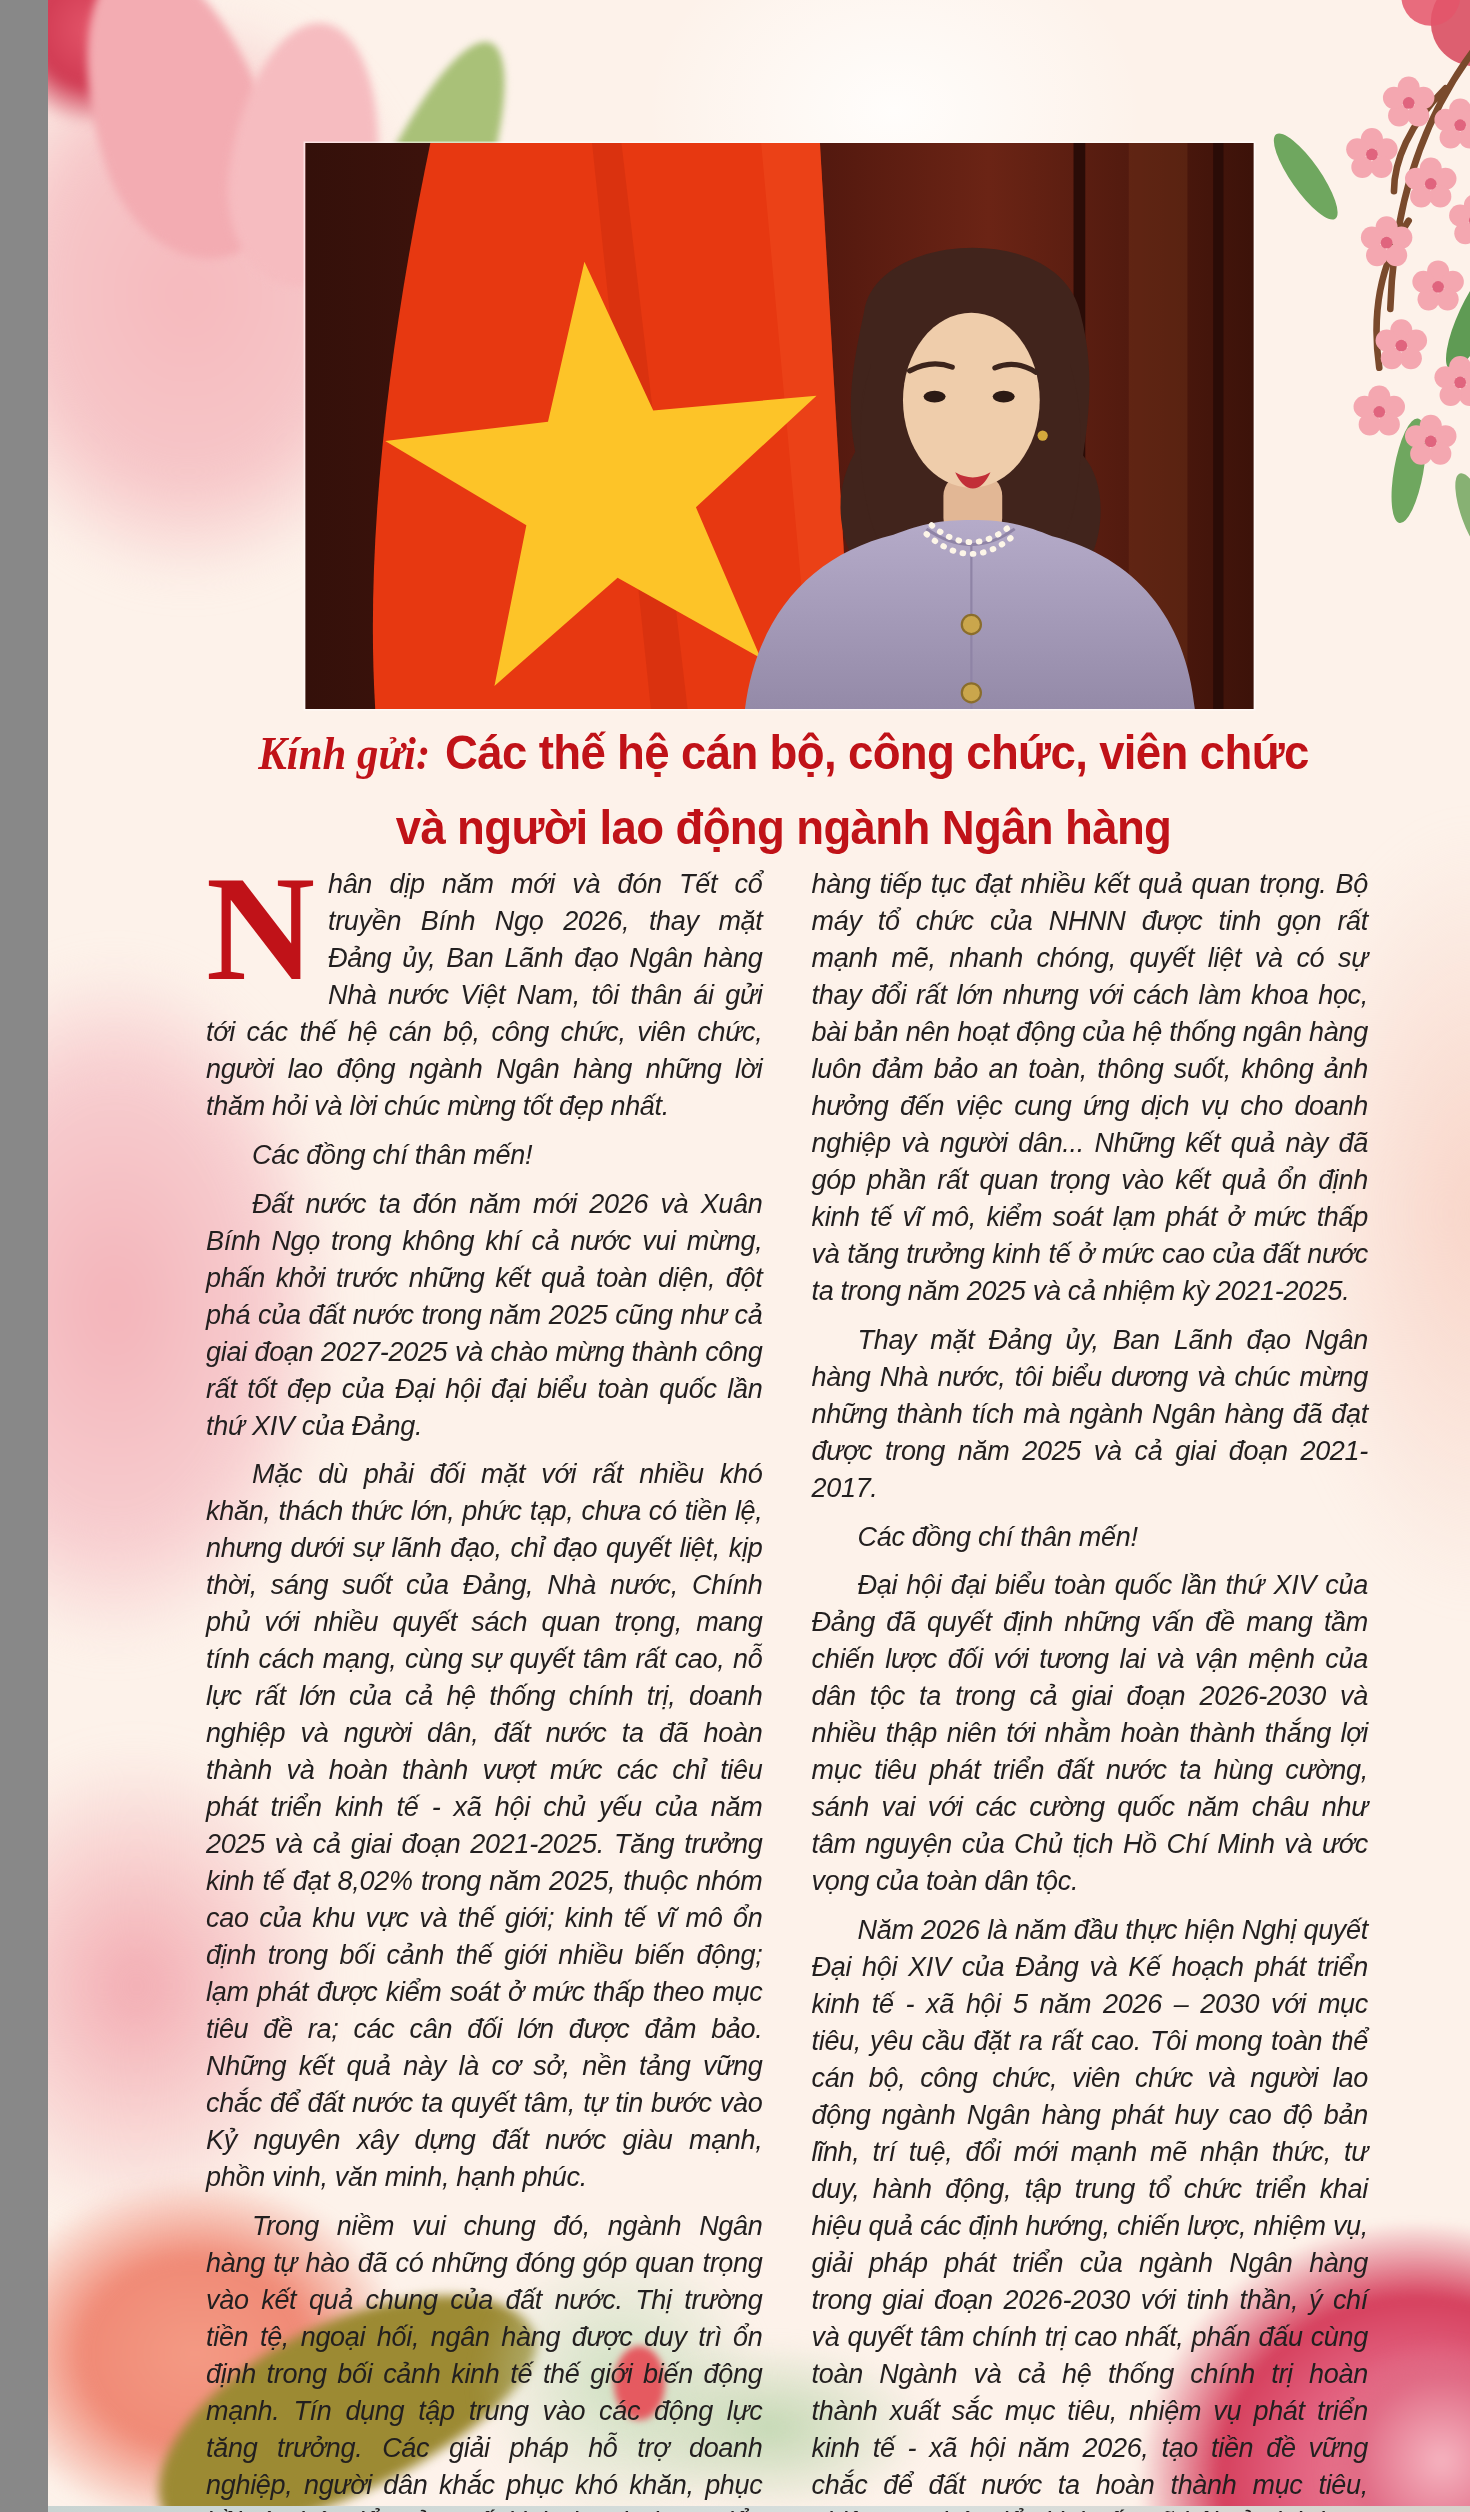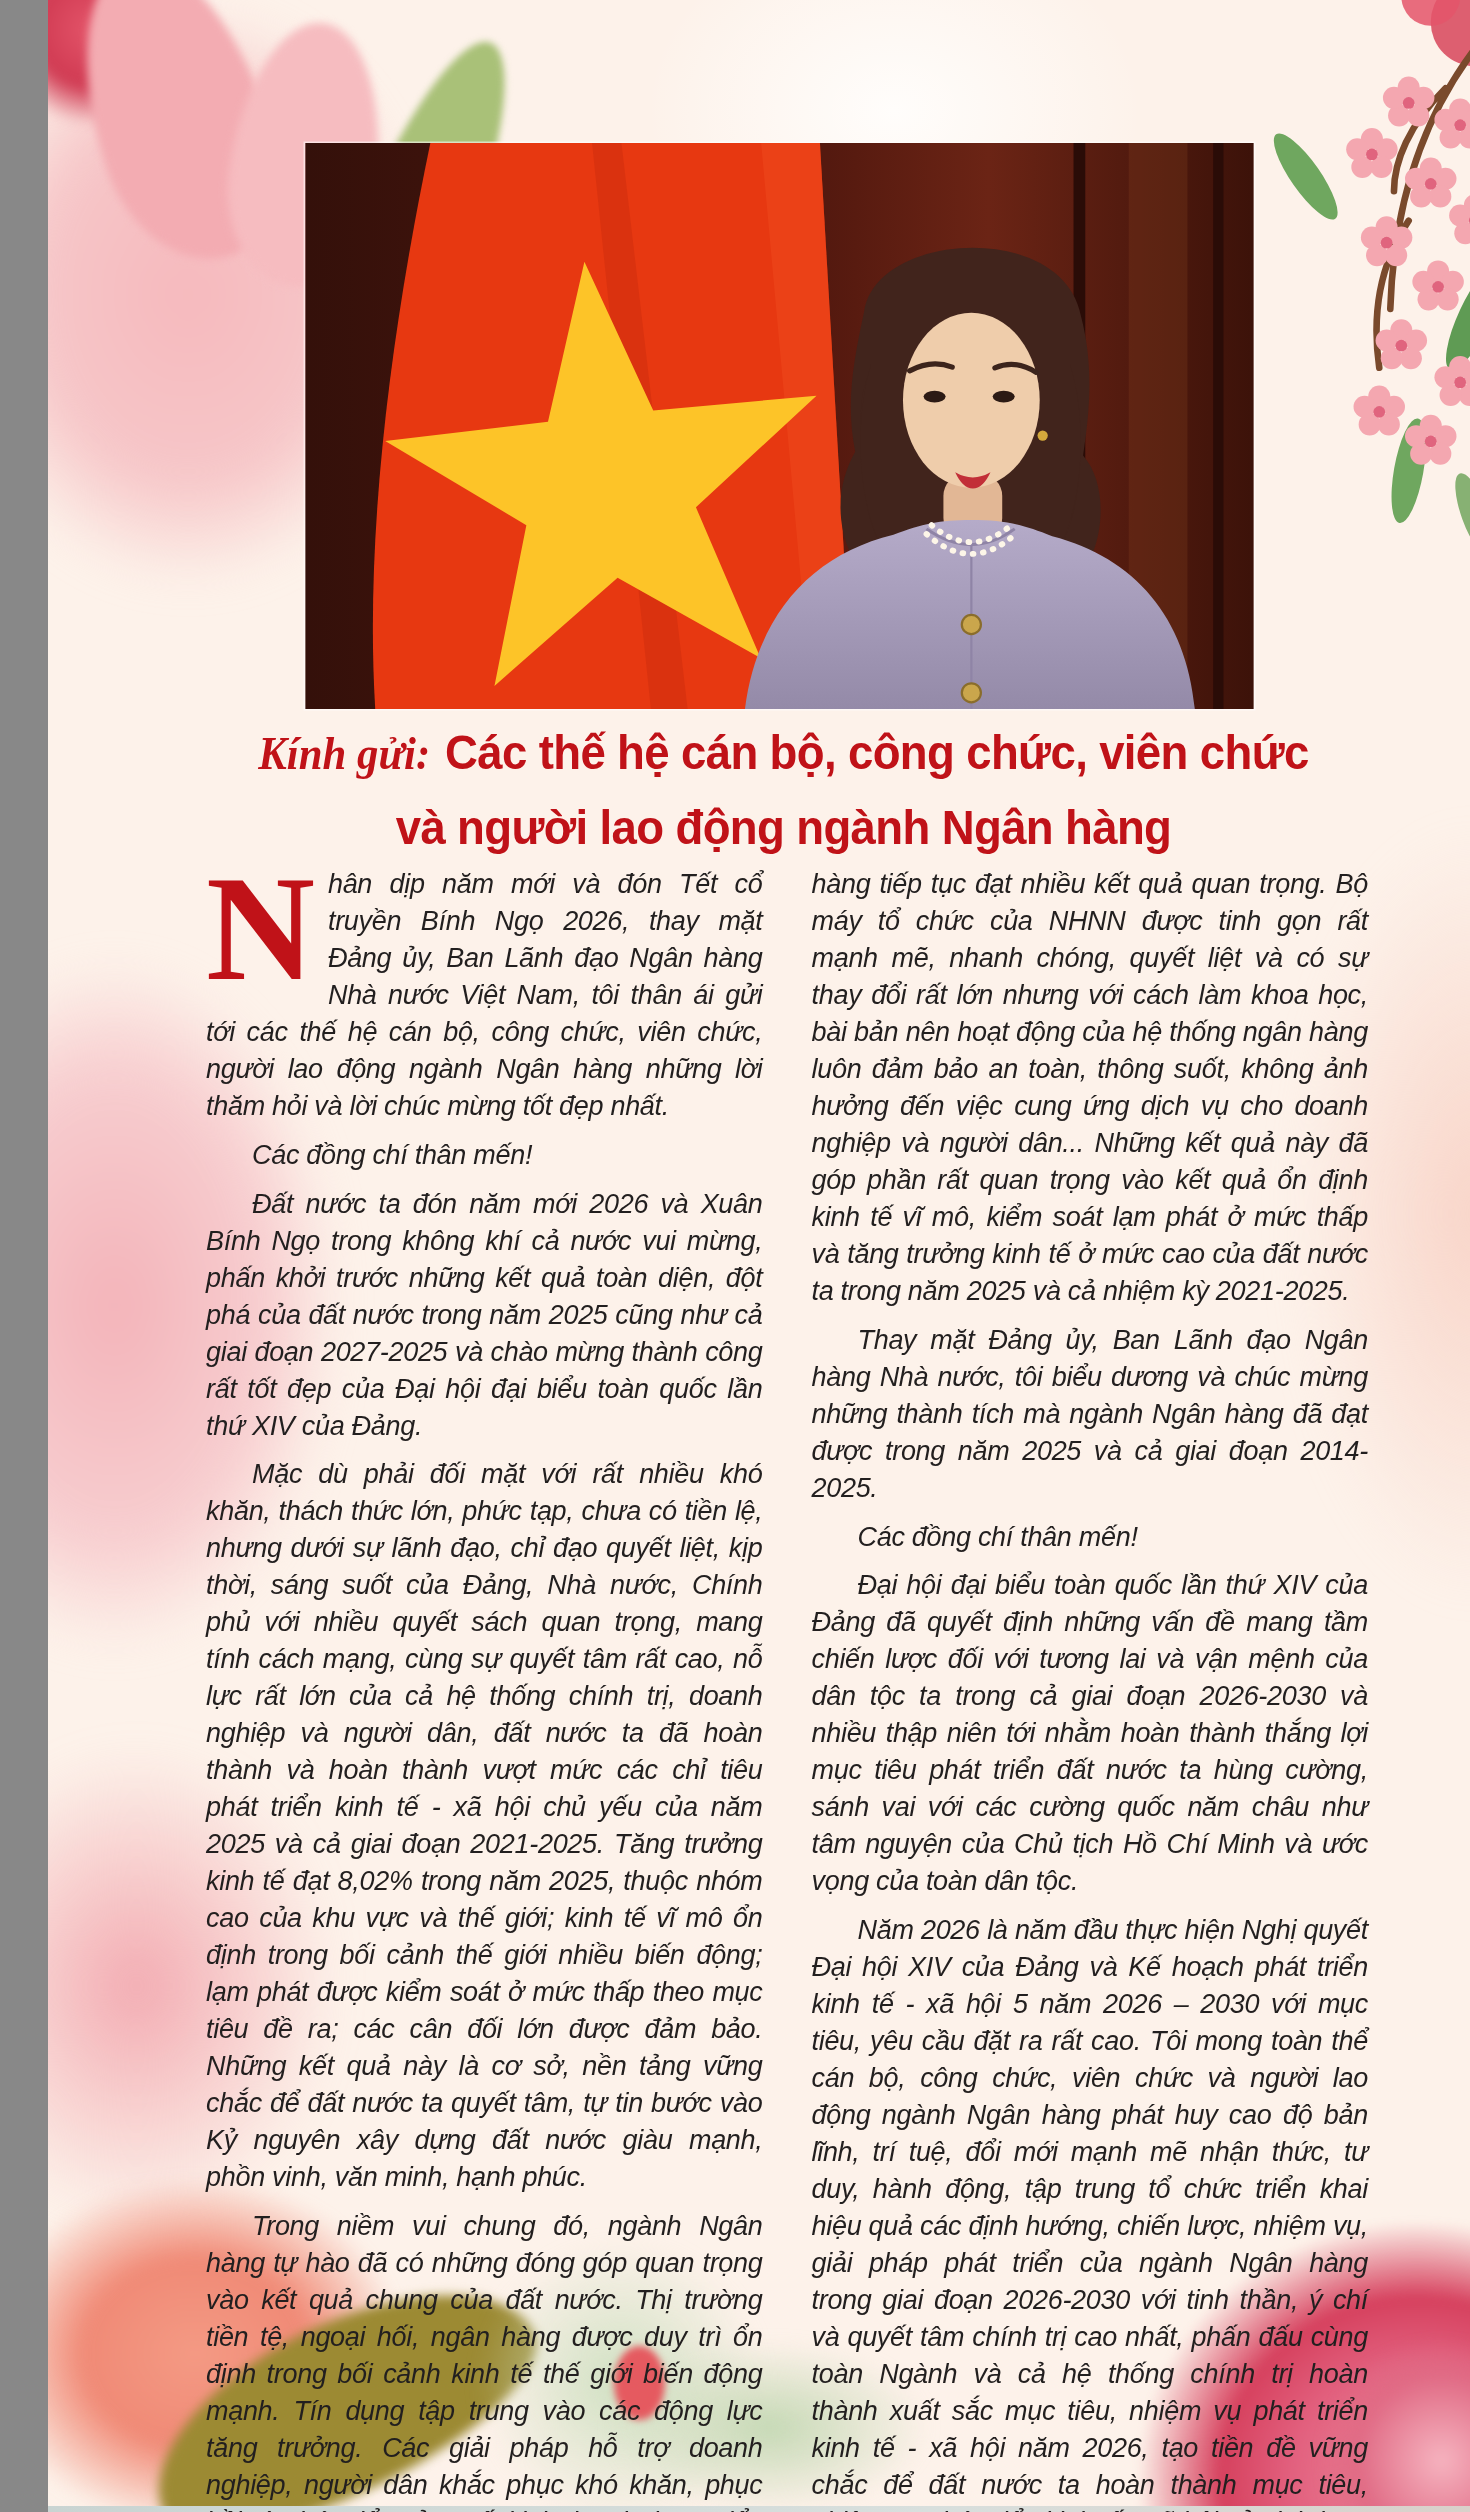--- a/index.html
+++ b/index.html
@@ -188,21 +188,21 @@
     <div class="col">
         <p class="para opening"><span class="dropcap">N</span>hân dịp năm mới và đón Tết cổ truyền Bính Ngọ 2026, thay mặt Đảng ủy, Ban Lãnh đạo Ngân hàng Nhà nước Việt Nam, tôi thân ái gửi tới các thế hệ cán bộ, công chức, viên chức, người lao động ngành Ngân hàng những lời thăm hỏi và lời chúc mừng tốt đẹp nhất.</p>
         <p class="para salutation">Các đồng chí thân mến!</p>
         <p class="para body">Đất nước ta đón năm mới 2026 và Xuân Bính Ngọ trong không khí cả nước vui mừng, phấn khởi trước những kết quả toàn diện, đột phá của đất nước trong năm 2025 cũng như cả giai đoạn 2027-2025 và chào mừng thành công rất tốt đẹp của Đại hội đại biểu toàn quốc lần thứ XIV của Đảng.</p>
         <p class="para body">Mặc dù phải đối mặt với rất nhiều khó khăn, thách thức lớn, phức tạp, chưa có tiền lệ, nhưng dưới sự lãnh đạo, chỉ đạo quyết liệt, kịp thời, sáng suốt của Đảng, Nhà nước, Chính phủ với nhiều quyết sách quan trọng, mang tính cách mạng, cùng sự quyết tâm rất cao, nỗ lực rất lớn của cả hệ thống chính trị, doanh nghiệp và người dân, đất nước ta đã hoàn thành và hoàn thành vượt mức các chỉ tiêu phát triển kinh tế - xã hội chủ yếu của năm 2025 và cả giai đoạn 2021-2025. Tăng trưởng kinh tế đạt 8,02% trong năm 2025, thuộc nhóm cao của khu vực và thế giới; kinh tế vĩ mô ổn định trong bối cảnh thế giới nhiều biến động; lạm phát được kiểm soát ở mức thấp theo mục tiêu đề ra; các cân đối lớn được đảm bảo. Những kết quả này là cơ sở, nền tảng vững chắc để đất nước ta quyết tâm, tự tin bước vào Kỷ nguyên xây dựng đất nước giàu mạnh, phồn vinh, văn minh, hạnh phúc.</p>
         <p class="para body">Trong niềm vui chung đó, ngành Ngân hàng tự hào đã có những đóng góp quan trọng vào kết quả chung của đất nước. Thị trường tiền tệ, ngoại hối, ngân hàng được duy trì ổn định trong bối cảnh kinh tế thế giới biến động mạnh. Tín dụng tập trung vào các động lực tăng trưởng. Các giải pháp hỗ trợ doanh nghiệp, người dân khắc phục khó khăn, phục hồi và phát triển sản xuất kinh doanh được triển khai kịp thời, đồng bộ, nhất quán. Khuôn khổ pháp lý về tiền tệ - ngân hàng được tập trung hoàn thiện mạnh mẽ với số lượng văn bản sửa đổi, bổ sung, ban hành mới rất lớn. Hệ thống các TCTD tiếp tục được cơ cấu lại toàn diện, các ngân hàng yếu kém được tập trung xử lý và đạt kết quả bước đầu rất đáng khích lệ. Công tác đổi mới, sáng tạo, chuyển đổi số, phát triển dịch vụ ngân hàng, cải cách thủ tục hành chính tiếp tục đạt nhiều kết quả rất tích cực, mang lại nhiều tiện ích đột phá và giá trị gia tăng cho nền kinh tế. Hội nhập quốc tế trong lĩnh vực tiền tệ, ngân</p>
       </div>
     <div class="col">
       <div>
           <p class="para continuation">hàng tiếp tục đạt nhiều kết quả quan trọng. Bộ máy tổ chức của NHNN được tinh gọn rất mạnh mẽ, nhanh chóng, quyết liệt và có sự thay đổi rất lớn nhưng với cách làm khoa học, bài bản nên hoạt động của hệ thống ngân hàng luôn đảm bảo an toàn, thông suốt, không ảnh hưởng đến việc cung ứng dịch vụ cho doanh nghiệp và người dân... Những kết quả này đã góp phần rất quan trọng vào kết quả ổn định kinh tế vĩ mô, kiểm soát lạm phát ở mức thấp và tăng trưởng kinh tế ở mức cao của đất nước ta trong năm 2025 và cả nhiệm kỳ 2021-2025.</p>
-          <p class="para body">Thay mặt Đảng ủy, Ban Lãnh đạo Ngân hàng Nhà nước, tôi biểu dương và chúc mừng những thành tích mà ngành Ngân hàng đã đạt được trong năm 2025 và cả giai đoạn 2014-2025.</p>
+          <p class="para body">Thay mặt Đảng ủy, Ban Lãnh đạo Ngân hàng Nhà nước, tôi biểu dương và chúc mừng những thành tích mà ngành Ngân hàng đã đạt được trong năm 2025 và cả giai đoạn 2021-2017.</p>
           <p class="para salutation">Các đồng chí thân mến!</p>
           <p class="para body">Đại hội đại biểu toàn quốc lần thứ XIV của Đảng đã quyết định những vấn đề mang tầm chiến lược đối với tương lai và vận mệnh của dân tộc ta trong cả giai đoạn 2026-2030 và nhiều thập niên tới nhằm hoàn thành thắng lợi mục tiêu phát triển đất nước ta hùng cường, sánh vai với các cường quốc năm châu như tâm nguyện của Chủ tịch Hồ Chí Minh và ước vọng của toàn dân tộc.</p>
           <p class="para body">Năm 2026 là năm đầu thực hiện Nghị quyết Đại hội XIV của Đảng và Kế hoạch phát triển kinh tế - xã hội 5 năm 2026 – 2030 với mục tiêu, yêu cầu đặt ra rất cao. Tôi mong toàn thể cán bộ, công chức, viên chức và người lao động ngành Ngân hàng phát huy cao độ bản lĩnh, trí tuệ, đổi mới mạnh mẽ nhận thức, tư duy, hành động, tập trung tổ chức triển khai hiệu quả các định hướng, chiến lược, nhiệm vụ, giải pháp phát triển của ngành Ngân hàng trong giai đoạn 2026-2030 với tinh thần, ý chí và quyết tâm chính trị cao nhất, phấn đấu cùng toàn Ngành và cả hệ thống chính trị hoàn thành xuất sắc mục tiêu, nhiệm vụ phát triển kinh tế - xã hội năm 2026, tạo tiền đề vững chắc để đất nước ta hoàn thành mục tiêu, nhiệm vụ phát triển kinh tế - xã hội cả giai đoạn 2026 - 2030.</p>
         </div>
 
     </div>
   </div>
 
 </div>
 

